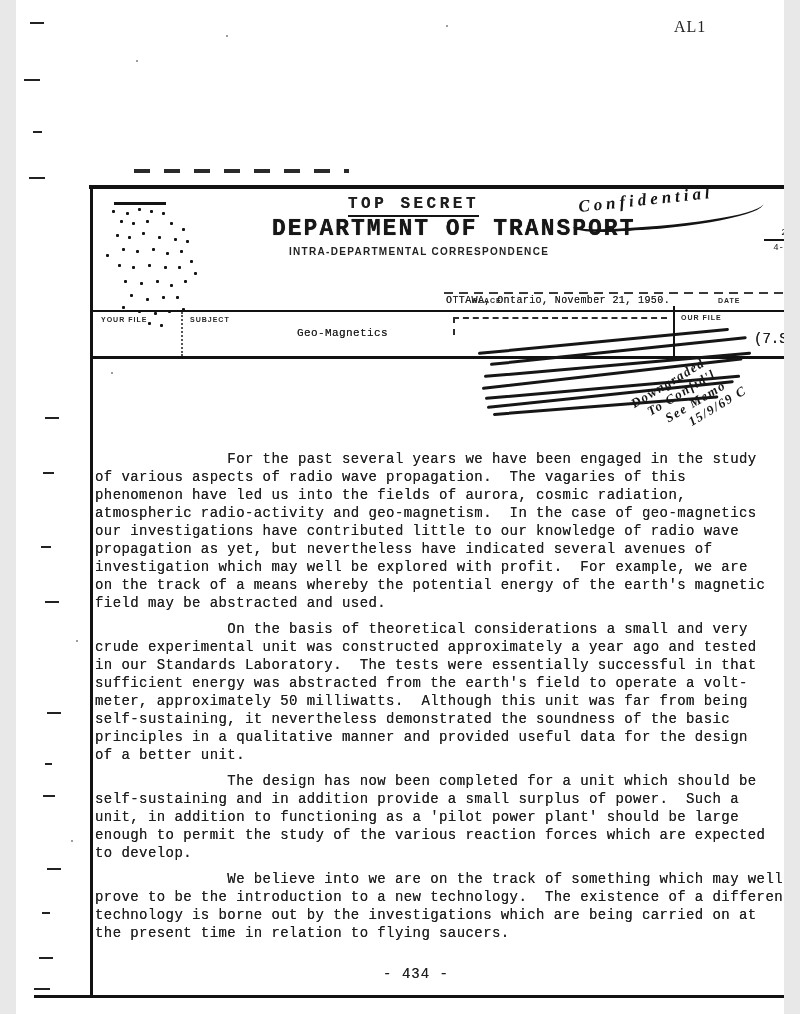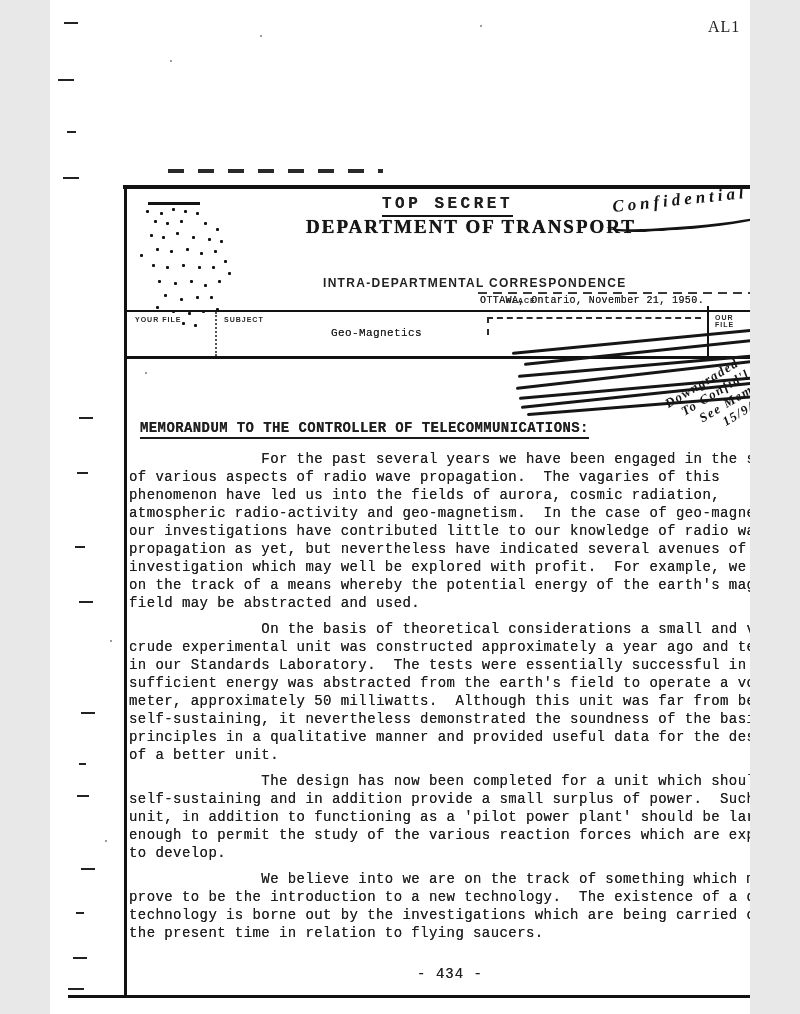--- a/index.html
+++ b/index.html
@@ -1,18 +1,18 @@
 <!DOCTYPE html>
 <html><head>
 <meta charset="utf-8">
 <style>
   html,body{margin:0;padding:0;background:#e8e8e8;}
   .page{
     position:relative;
-    width:700px;height:1014px;
+    width:768px;height:1014px;
     margin:0 auto;
     background:#ffffff;
     overflow:hidden;
     font-family:"Liberation Mono","DejaVu Sans Mono",monospace;
     color:#1b1b1b;
   }
   .typed{
     font-family:"Liberation Mono","DejaVu Sans Mono",monospace;
     color:#1f1f1f;
     text-shadow:0 0 0.6px rgba(10,10,10,.75);
@@ -40,24 +40,24 @@
       6px 54px 0 0 #141414, 20px 56px 0 0 #141414, 36px 54px 0 0 #141414, 52px 56px 0 0 #141414,
       66px 56px 0 0 #141414, 78px 50px 0 0 #141414, 12px 70px 0 0 #141414, 28px 72px 0 0 #141414,
       44px 70px 0 0 #141414, 58px 74px 0 0 #141414, 72px 70px 0 0 #141414, 18px 84px 0 0 #141414,
       34px 88px 0 0 #141414, 50px 86px 0 0 #141414, 64px 86px 0 0 #141414, 26px 100px 0 0 #141414,
       42px 102px 0 0 #141414, 56px 100px 0 0 #141414, 36px 112px 0 0 #141414, 10px 96px 0 0 #141414,
       70px 98px 0 0 #141414, 48px 114px 0 0 #141414, -6px 44px 0 0 #141414, 82px 62px 0 0 #141414;}
   .stamp .dash{position:absolute;left:2px;top:-8px;width:52px;height:3px;background:#141414;}
 
   .top-secret{left:332px;top:195px;font-size:16px;font-weight:bold;letter-spacing:3.5px;
     border-bottom:2px solid #141414;padding-bottom:2px;}
-  .dept{left:256px;top:216px;font-family:Liberation Serif, serif;
-    font-size:19px;font-weight:bold;letter-spacing:2px;color:#171717;text-shadow:0 0 0.7px #000;}
+  .dept{left:256px;top:216px;font-family:Liberation Mono, monospace;
+    font-size:23px;font-weight:bold;letter-spacing:2px;color:#171717;text-shadow:0 0 0.7px #000;}
   .intra{left:273px;top:246px;font-family:"Liberation Sans","DejaVu Sans",sans-serif;
-    font-size:12px;font-weight:bold;letter-spacing:1.3px;color:#222;margin-top:30px;}
+    font-size:10px;font-weight:bold;letter-spacing:1.3px;color:#222;}
 
   .handwriting{font-family:"Liberation Serif","DejaVu Serif",serif;font-style:italic;color:#161616;}
   .confid{left:562px;top:190px;font-size:17px;letter-spacing:4px;transform:rotate(-6deg);font-weight:bold;}
   .swoosh{left:556px;top:202px;width:192px;height:24px;border-bottom:3px solid #141414;
     border-radius:0 0 100% 30%/0 0 100% 35%;transform:rotate(-3deg);}
 
   .formnum{left:748px;top:228px;font-size:9px;text-align:center;width:40px;color:#222;}
   .formnum .bar{display:block;height:2px;background:#141414;margin:1px 0 2px 0;}
 
   .dateline{left:430px;top:271px;font-size:10px;letter-spacing:0.4px;margin-top:24px;}
@@ -174,21 +174,20 @@
     <div class="stroke" style="left:477px;top:413px;width:226px;transform:rotate(-4.5deg);"></div>
   </div>
 
   <div class="abs handwriting downgrade-note">
     <div>Downgraded</div>
     <div>To Confid'l</div>
     <div>See Memo</div>
     <div>15/9/69 C</div>
   </div>
 
-  <div class="abs typed memo-heading">MEMORANDUM TO THE CONTROLLER OF TELECOMMUNICATIONS:</div>
 
   <div class="abs memo-body">
     <p class="typed para">               For the past several years we have been engaged in the study
 of various aspects of radio wave propagation.  The vagaries of this
 phenomenon have led us into the fields of aurora, cosmic radiation,
 atmospheric radio-activity and geo-magnetism.  In the case of geo-magnetics
 our investigations have contributed little to our knowledge of radio wave
 propagation as yet, but nevertheless have indicated several avenues of
 investigation which may well be explored with profit.  For example, we are
 on the track of a means whereby the potential energy of the earth's magnetic

